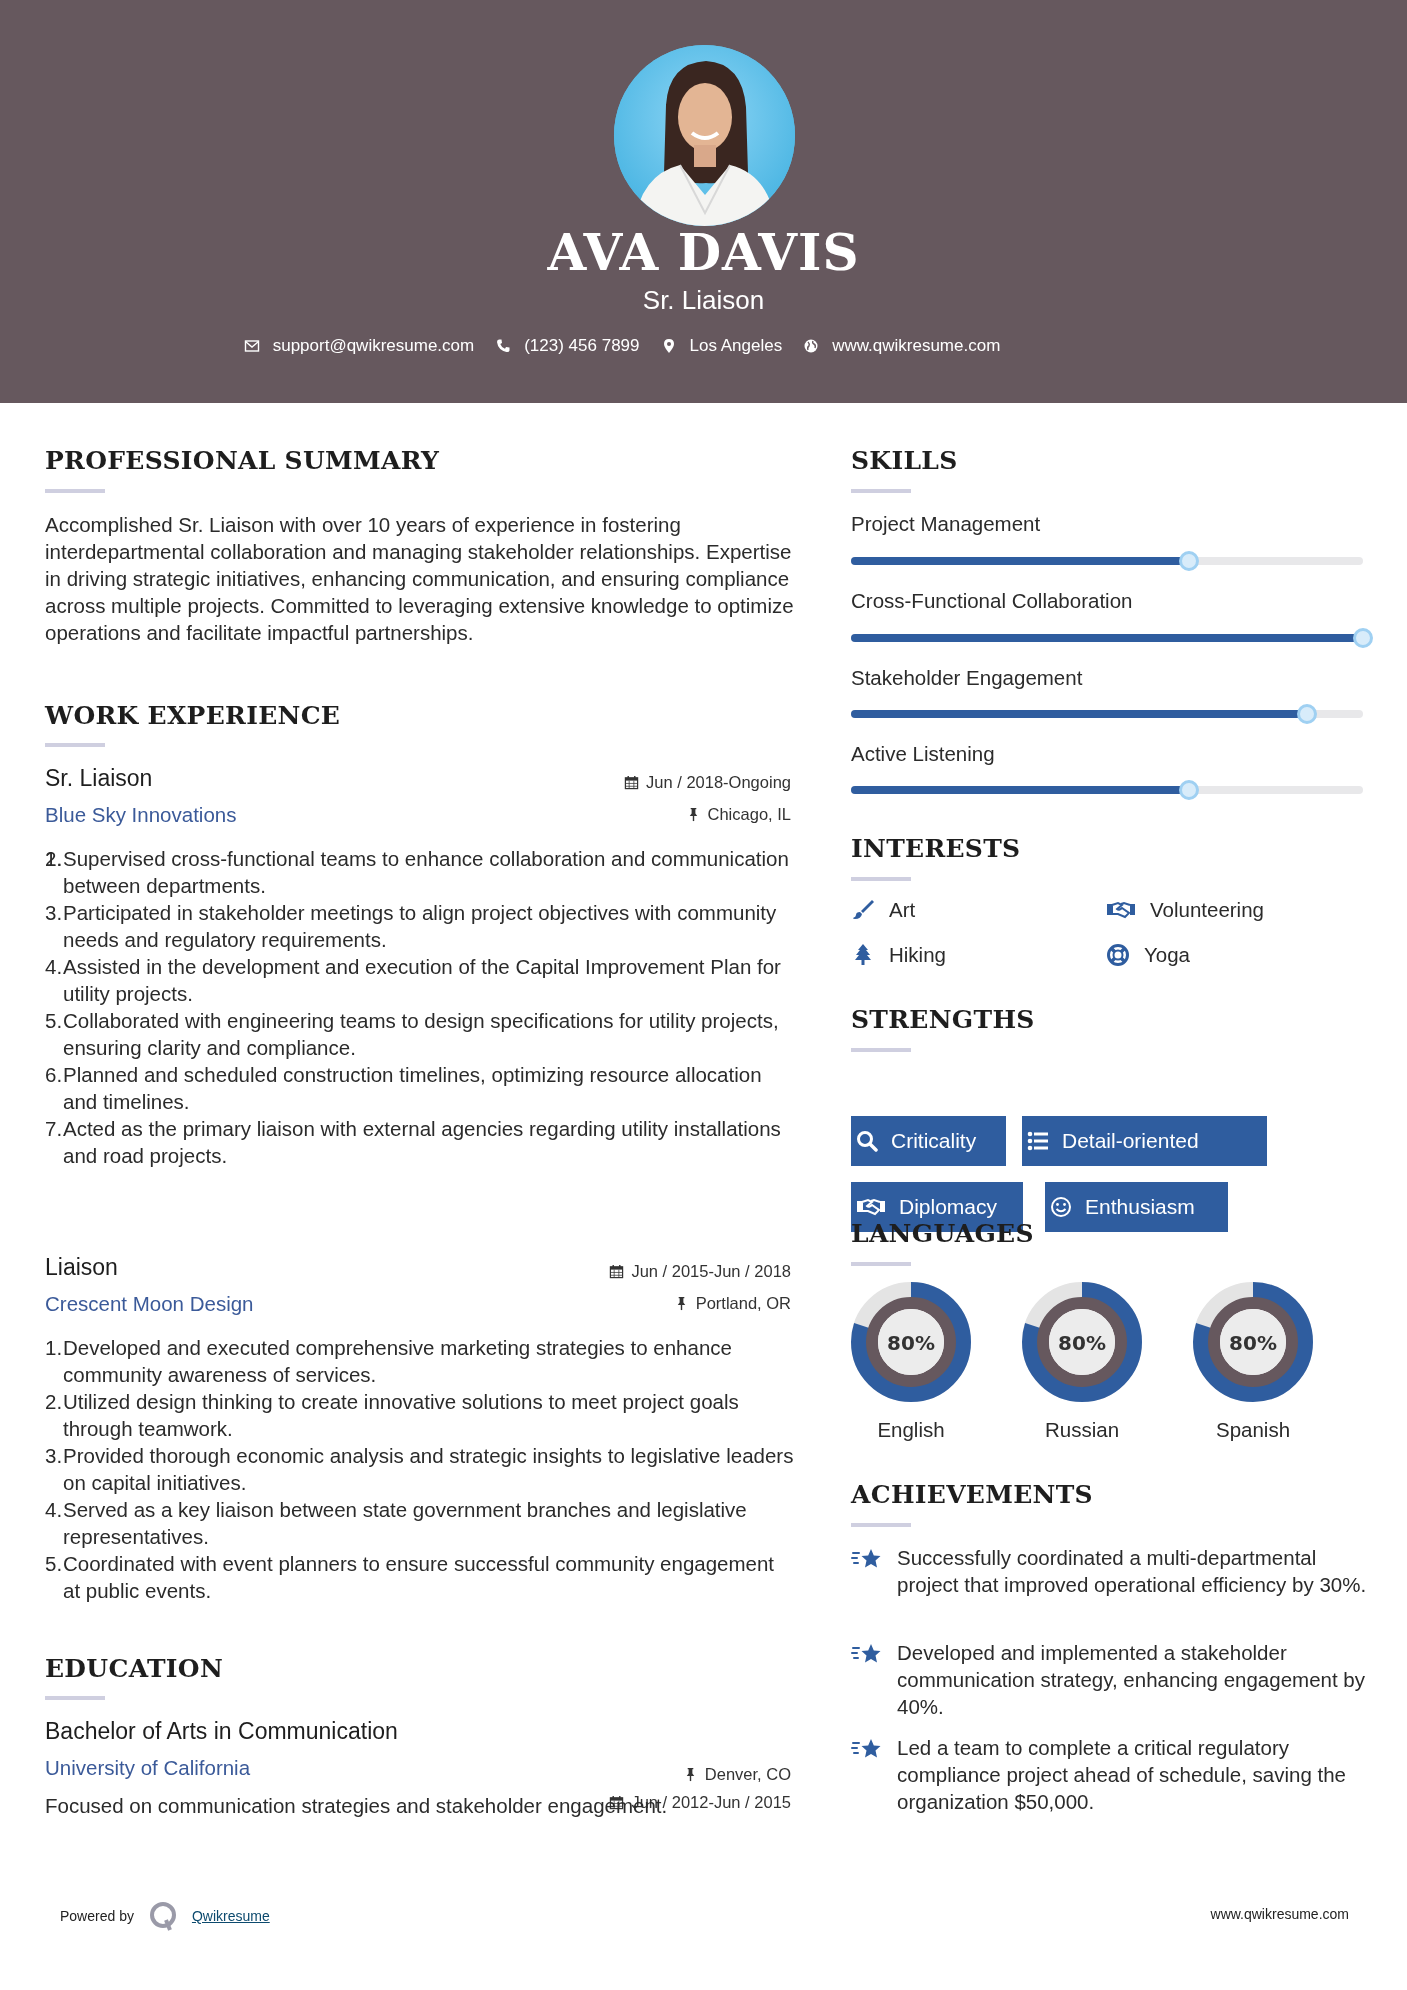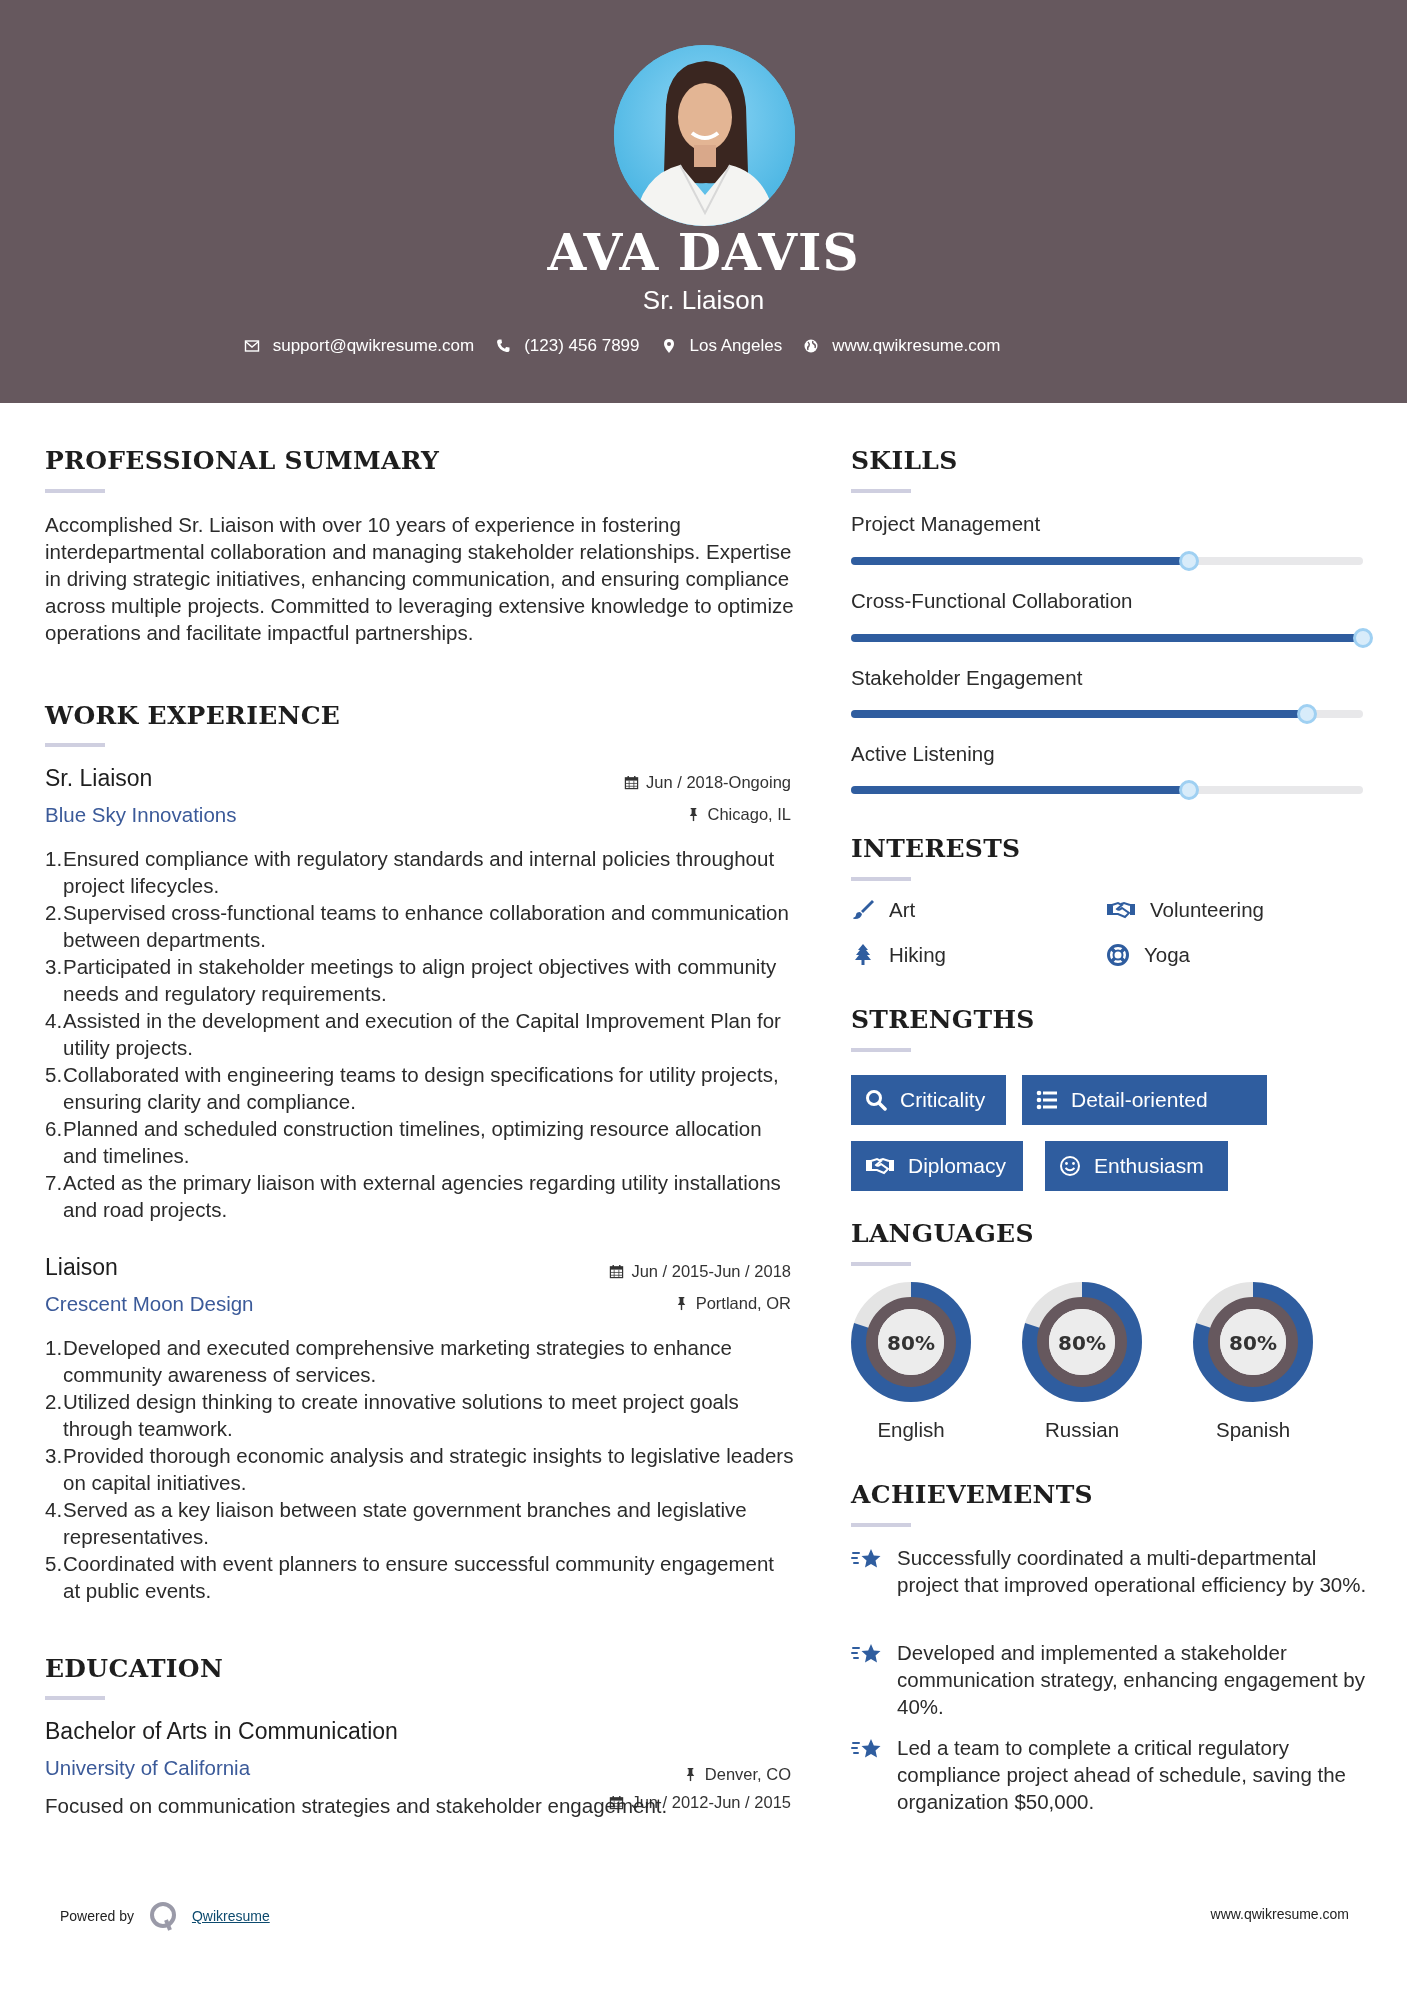--- a/index.html
+++ b/index.html
@@ -36,21 +36,21 @@
   .skill-label { position: absolute; left: 851px; font-size: 20.5px; color: #2b2b2b; }
   .skill-track { position: absolute; left: 851px; width: 512px; height: 8px; background: #e8e8ea; border-radius: 4px; }
   .skill-fill { position: absolute; left: 0; top: 0; height: 8px; background: #2f5d9f; border-radius: 4px; }
   .skill-knob { position: absolute; top: -6px; width: 20px; height: 20px; border-radius: 50%; border: 3px solid #9fd0f2; background: #d8ecfa; margin-left: -10px; }
 
   
   .interest { position: absolute; display: flex; align-items: center; font-size: 20.5px; color: #2b2b2b; }
   .interest svg { width: 24px; height: 24px; margin-right: 14px; }
 
   
-  .tag { position: absolute; height: 50px; background: #2f5d9f; color: #fff; font-size: 21px; display: flex; align-items: center; padding: 0 14px; }
+  .tag { position: absolute; height: 50px; background: #2f5d9f; color: #fff; font-size: 21px; display: flex; align-items: center; padding: 0 5px; margin-top: 41px; }
   .tag svg { width: 22px; height: 22px; margin-right: 13px; }
 
   
   .lang { position: absolute; width: 124px; text-align: center; }
   .lang svg { width: 124px; height: 124px; display: block; }
   .lang-name { margin-top: 14px; font-size: 20.5px; color: #2b2b2b; }
 
   
   .ach { position: absolute; left: 851px; width: 520px; display: flex; justify-content: center; }
   .ach svg { width: 32px; height: 28px; flex: 0 0 32px; margin-right: 14px; margin-top: 2px; }
@@ -143,21 +143,21 @@
 </div>
 <div class="job-company" style="left:45px; top:803px;">Blue Sky Innovations</div>
 <div class="job-meta" style="top:805px;">
   <svg viewBox="0 0 16 16">
       <path d="M5 1 H11 V2.5 H10 V7 L12 9.5 H4 L6 7 V2.5 H5 Z" fill="#333"></path>
       <path d="M8 9.5 V15" stroke="#333" stroke-width="1.5"></path>
     </svg>
   <span>Chicago, IL</span>
 </div>
 <ol class="olist" style="top:845px;">
-  <li><span class="num">1.</span><span>Ensured compliance with regulatory standards and internal policies throughout project lifecycles.</span></li>
+  <li><span class="num">1.</span></li>
   <li><span class="num">2.</span><span>Supervised cross-functional teams to enhance collaboration and communication between departments.</span></li>
   <li><span class="num">3.</span><span>Participated in stakeholder meetings to align project objectives with community needs and regulatory requirements.</span></li>
   <li><span class="num">4.</span><span>Assisted in the development and execution of the Capital Improvement Plan for utility projects.</span></li>
   <li><span class="num">5.</span><span>Collaborated with engineering teams to design specifications for utility projects, ensuring clarity and compliance.</span></li>
   <li><span class="num">6.</span><span>Planned and scheduled construction timelines, optimizing resource allocation and timelines.</span></li>
   <li><span class="num">7.</span><span>Acted as the primary liaison with external agencies regarding utility installations and road projects.</span></li>
 </ol>
 
 <div class="job-title" style="left:45px; top:1254px;">Liaison</div>
 <div class="job-meta" style="top:1262px;">

